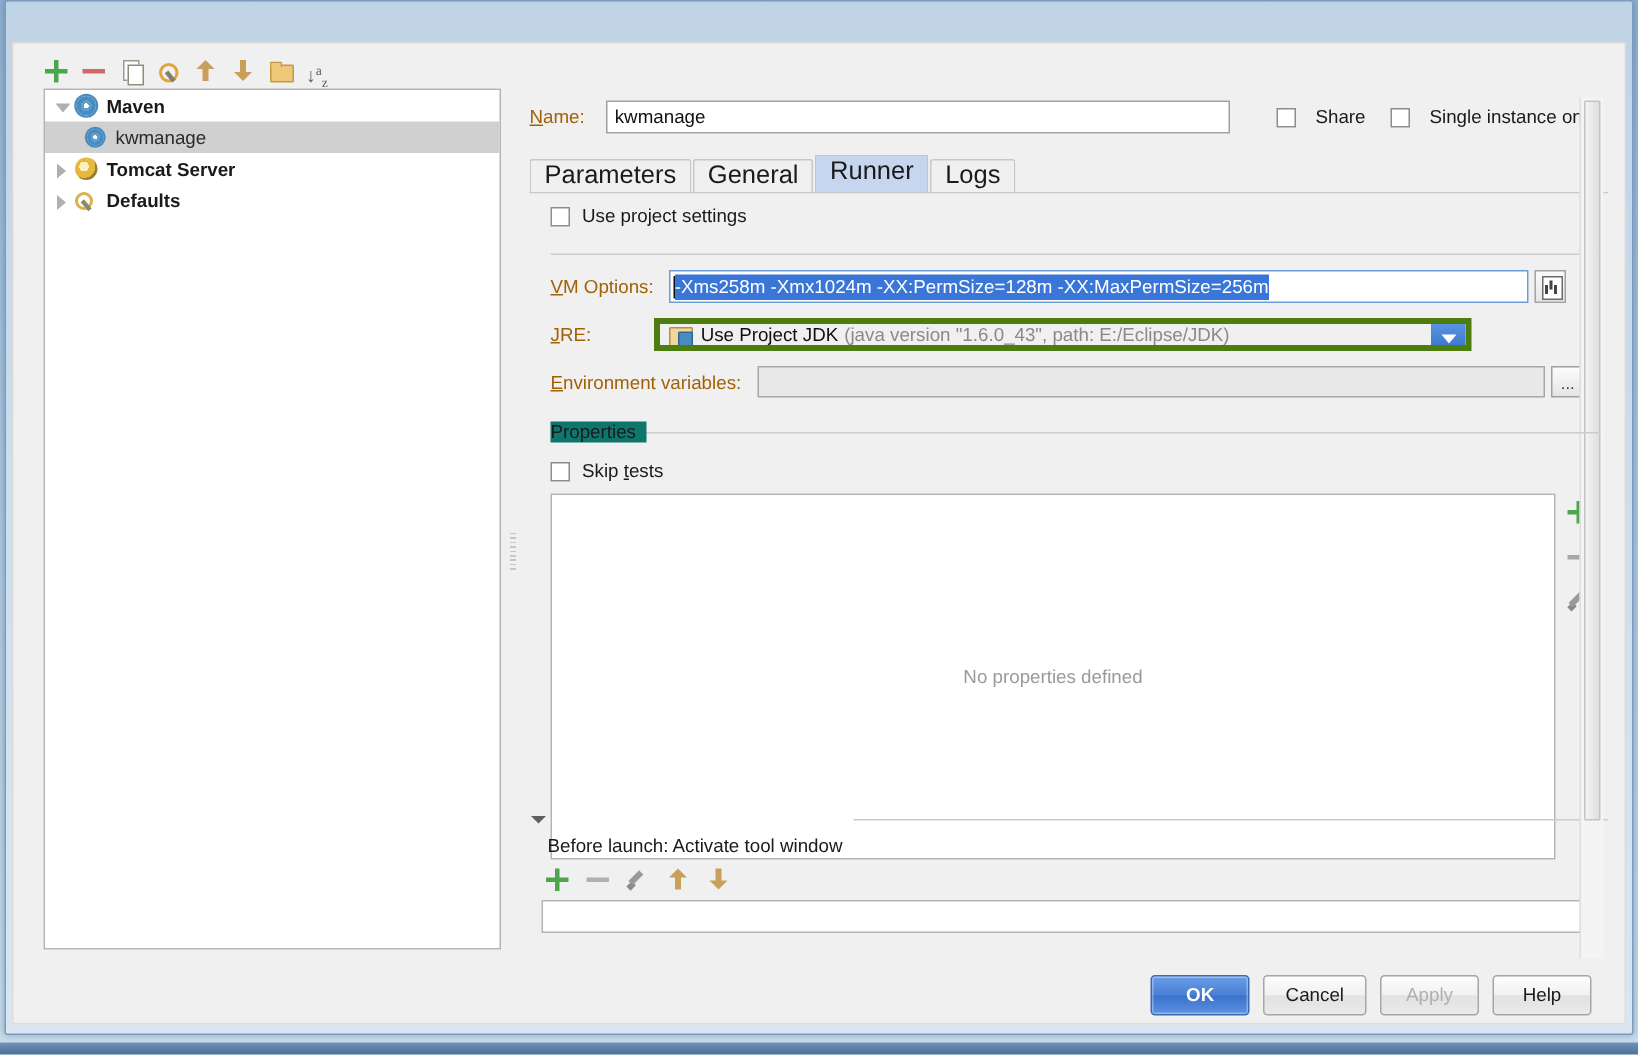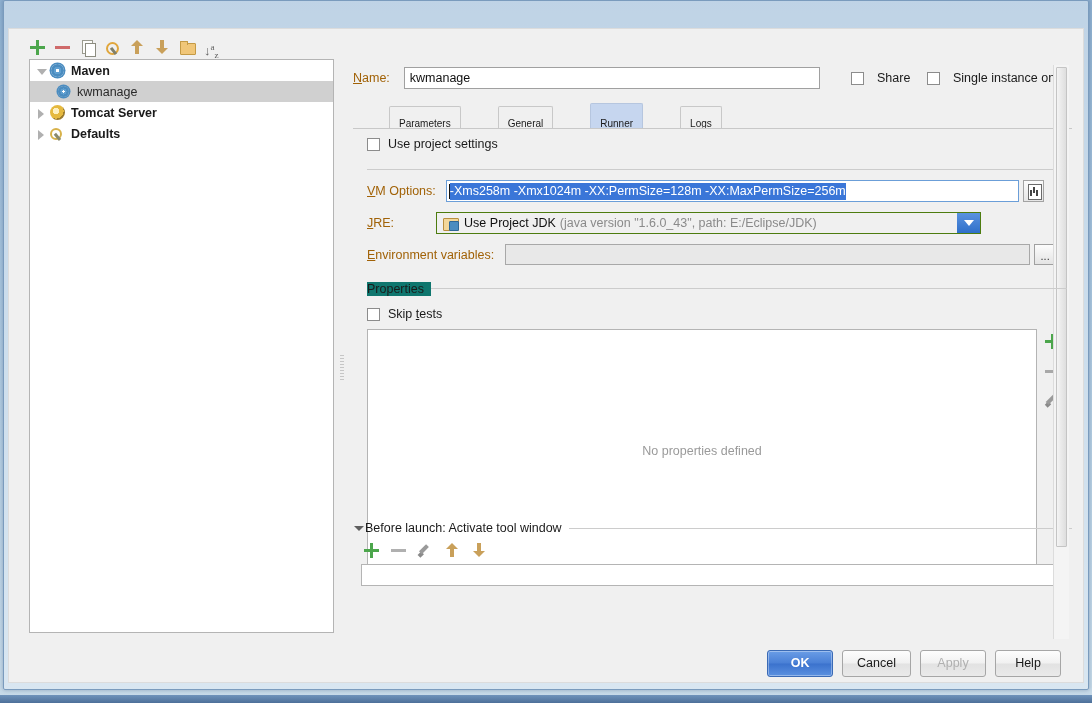--- a/index.html
+++ b/index.html
@@ -271,26 +271,25 @@
     position: absolute; left: 6px; top: 70px;
     display: flex; align-items: flex-end;
     height: 26px;
   }
   .tab {
     height: 22px;
     padding: 0 9px;
     background: #f0f0f0;
     border: 1px solid #c8c8c8;
     border-bottom: none;
-    font-size: 10px;
+    font-size: 17px;
     color: #1a1a1a;
-    display: flex; align-items: flex-end;
+    display: flex; align-items: flex-start;
     margin-right: 1px;
     border-radius: 2px 2px 0 0;
-    margin-left: 36px;
   }
   .tab.active {
     background: #c6d6ef;
     border-color: #b6c6df;
     height: 25px;
   }
   .tab-underline {
     position: absolute; left: 6px; top: 95px;
     width: 719px; height: 1px; background: #c8c8c8;
   }
@@ -344,21 +343,21 @@
   .vm-expand::after {
     content:""; position:absolute; left:9px; top:6px; width:2px; height:6px;
     background:#444; box-shadow: -3px 3px 0 0 #444, 3px 3px 0 0 #444;
   }
 
   .jre-row { position:absolute; left:14px; top:83px; display:flex; align-items:center; }
   .jre-combo {
     margin-left: 42px;
     width: 545px; height: 22px;
     background: #f0f0f0;
-    border: 1px solid #4d7c0f;
+    border: 4px solid #4d7c0f;
     box-sizing: border-box;
     display: flex; align-items: center;
     font-size: 12.5px;
     padding-left: 6px;
     position: relative;
     overflow: hidden;
   }
   .jre-ico {
     width: 15px; height: 14px; flex:none; margin-right: 6px; position: relative;
   }
@@ -441,21 +440,21 @@
     position: absolute; left: 6px; top: 488px; width: 719px;
   }
   .bl-header { display:flex; align-items:center; }
   .bl-tri {
     width: 12px; height: 12px; position:relative; flex:none;
   }
   .bl-tri::after {
     content:""; position:absolute; left:1px; top:4px;
     border-left:5px solid transparent; border-right:5px solid transparent; border-top:5px solid #5f5f5f;
   }
-  .bl-title { font-size: 12.5px; color:#1a1a1a; white-space:nowrap; }
+  .bl-title { font-size: 12.5px; color:#1a1a1a; white-space:nowrap;margin-top:36px; }
   .bl-rule { flex:1; height:1px; background:#cccccc; margin-left:7px; margin-top:1px; }
   .bl-toolbar {
     display:flex; align-items:center; gap:11px; padding-left:10px; margin-top:7px;
   }
   .bl-box {
     margin-top: 6px; margin-left: 8px;
     width: 700px; height: 22px;
     background:#ffffff; border:1px solid #b4b4b4; box-sizing:border-box;
   }
   .small-pencil::before {

